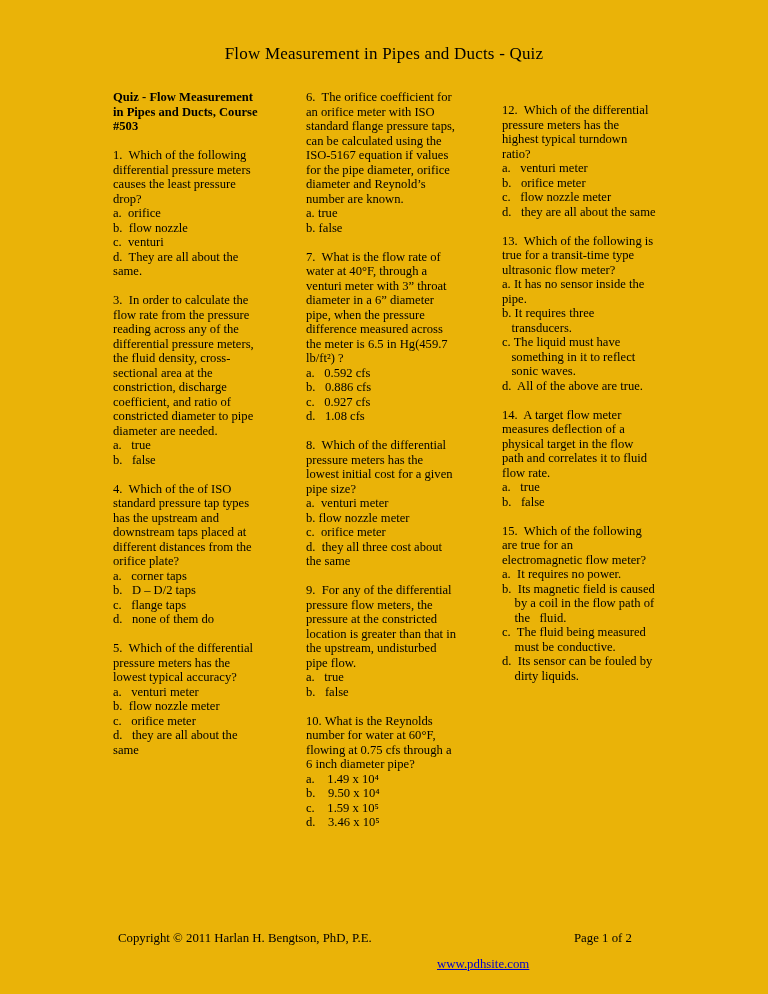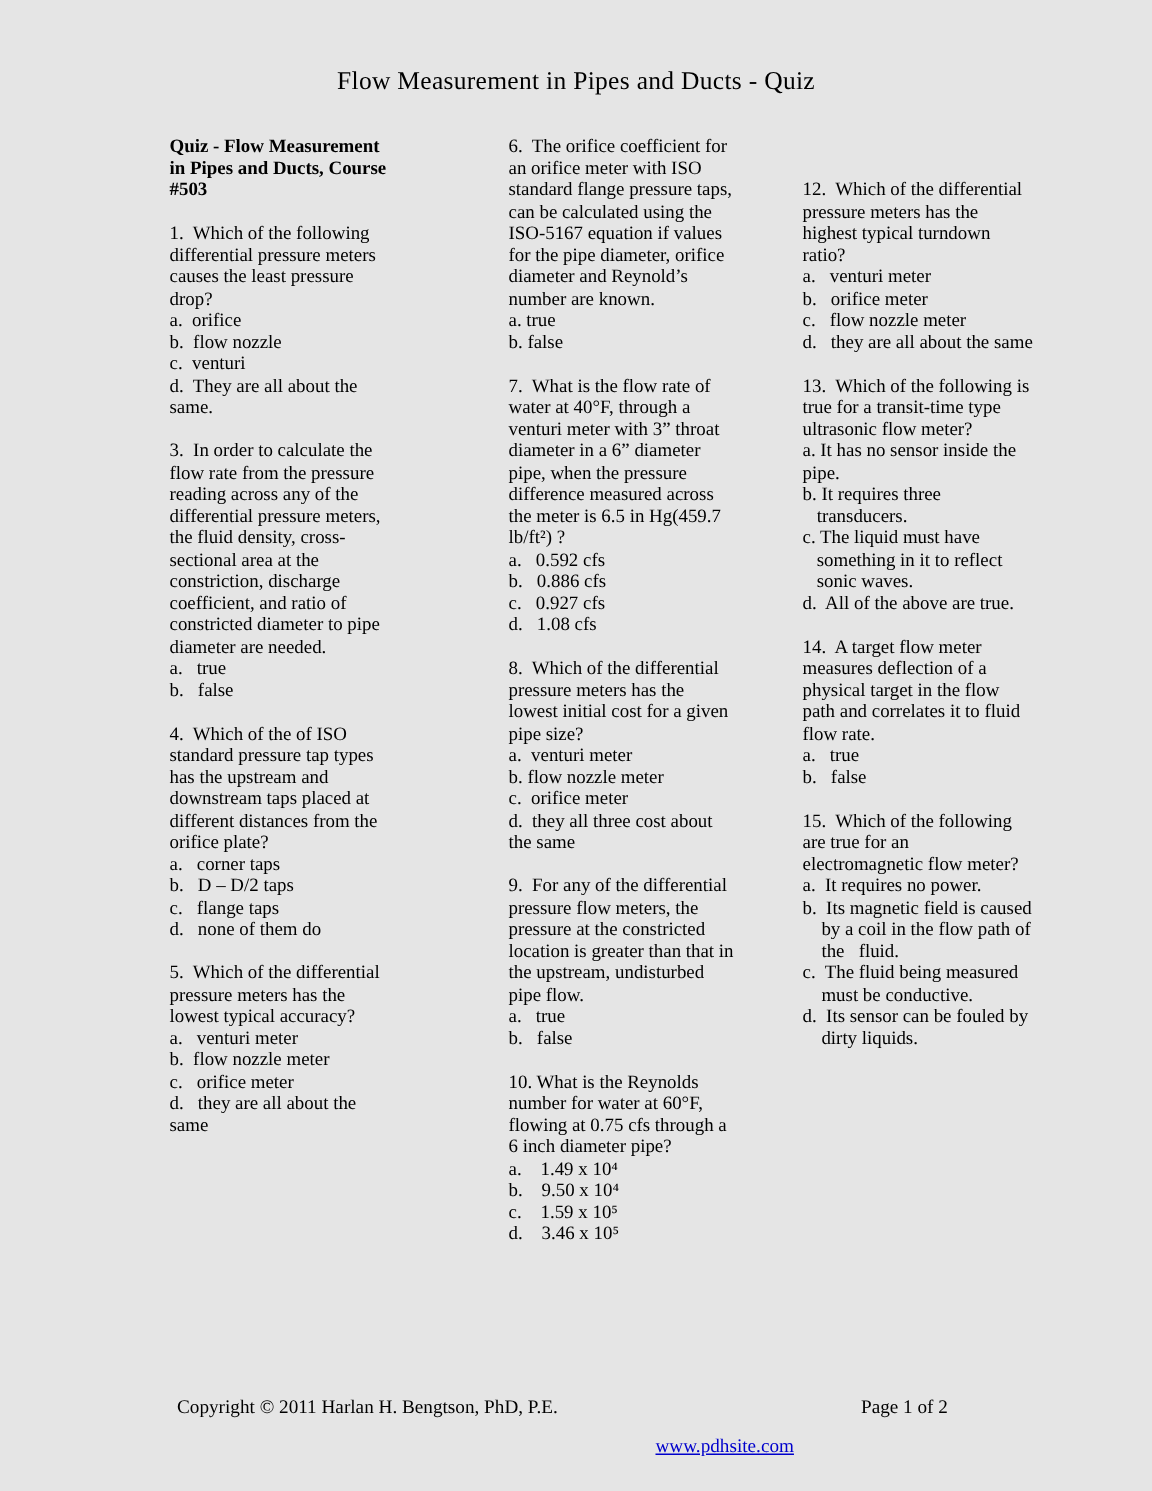--- a/index.html
+++ b/index.html
@@ -1,45 +1,45 @@
 <!DOCTYPE html>
 <html><head>
 <meta charset="utf-8">
 <style>
   html, body { margin: 0; padding: 0; background: #ffffff; }
   body {
     width: 768px; height: 994px;
     font-family: "Liberation Serif", "DejaVu Serif", serif;
     color: #000000;
   }
-  .page { position: relative; width: 768px; height: 994px; overflow: hidden; background: #e5e5e5; }
+  .page { position: relative; width: 768px; height: 994px; overflow: hidden; background: #eab308; }
 
   .title {
     position: absolute; top: 44px; left: 0; width: 768px;
     margin: 0; text-align: center;
     font-size: 17px; font-weight: 400; letter-spacing: 0.2px;
   }
 
   .columns {
     position: absolute; top: 90px; left: 113px;
     display: flex; align-items: flex-start;
   }
   .col { display: flex; flex-direction: column; }
   .col-1 { width: 193px; }
-  .col-2 { width: 196px; margin-left: 33px; }
+  .col-2 { width: 196px; }
   .col-3 { width: 172px; }
 
   .block {
     white-space: pre;
     font-size: 12.6px;
     line-height: 14.5px;
     margin: 0 0 14.5px 0;
   }
   .block.bold { font-weight: 700; }
-  .block.extra-gap { margin-top: 29px; }
+  .block.extra-gap { margin-top: 13px; }
 
   .footer { position: absolute; top: 931px; left: 0; width: 768px; font-size: 12.8px; line-height: 15px; }
   .footer .copyright { position: absolute; left: 118px; top: 0; white-space: pre; }
   .footer .site-link  { position: absolute; left: 437px; top: 0; color: #0000cc; text-decoration: underline; cursor: pointer; white-space: pre; margin-top: 26px; }
   .footer .page-num   { position: absolute; left: 574px; top: 0; white-space: pre; }
 </style>
 </head>
 <body>
 
 <div class="page">

